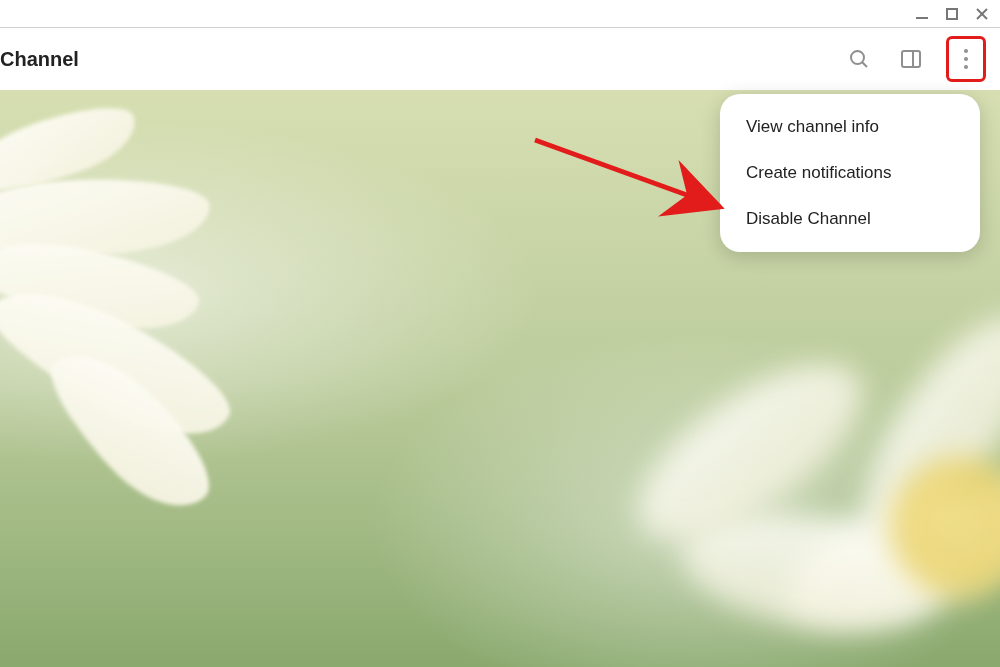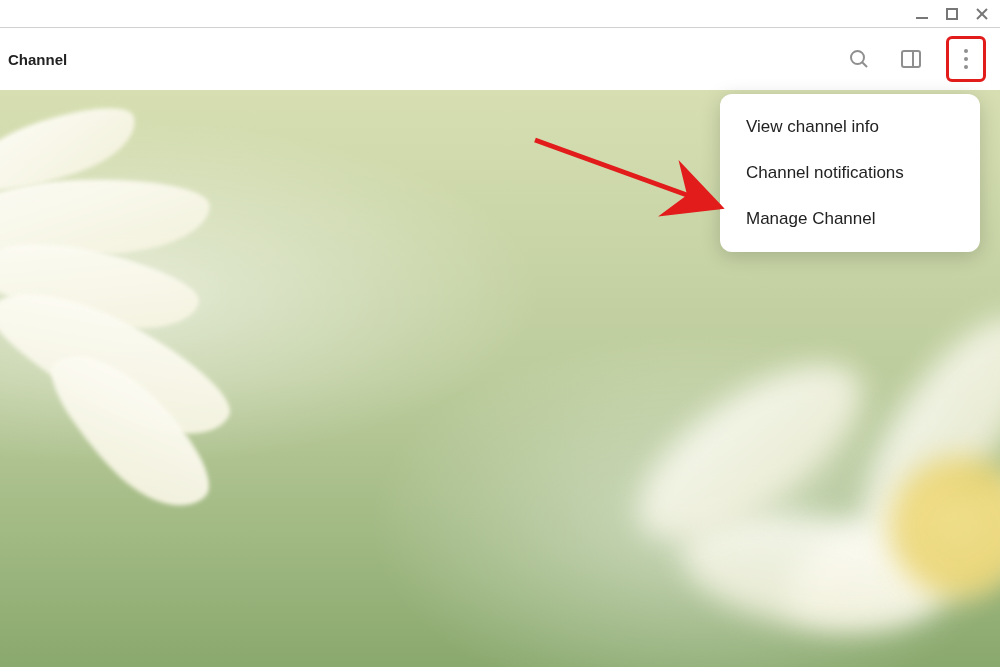--- a/index.html
+++ b/index.html
@@ -37,24 +37,24 @@
   
   .toolbar {
     height: var(--toolbar-h);
     display: flex;
     align-items: center;
     justify-content: space-between;
     padding: 0 14px 0 0;
     background: #fff;
   }
   .title {
-    font-size: 15px;
+    font-size: 20px;
     font-weight: 600;
     color: var(--text);
-    padding-left: 8px; 
+    padding-left: 0; 
   }
   .toolbar-icons { display:flex; align-items:center; gap: 18px; }
   .tb-icon {
     width: 34px; height: 34px;
     display: flex; align-items: center; justify-content: center;
     color: var(--icon-grey);
     cursor: pointer;
     border-radius: 4px;
     position: relative;
   }
@@ -96,21 +96,21 @@
   .rp3 { right:60px;  bottom:40px; width:260px; height:110px; transform: rotate(10deg);}
   .rp4 { right:120px; bottom:160px; width:260px; height:110px; transform: rotate(-35deg);}
   .daisy-center { position:absolute; right:-30px; bottom:70px; width:140px; height:140px; background: radial-gradient(circle, #f2d96a, var(--daisy-center)); border-radius:50%; filter: blur(14px); opacity:0.7;}
   
   .menu {
     position: absolute;
     top: calc(var(--titlebar-h) + var(--toolbar-h) + 4px);
     right: 20px;
     width: 260px;
     background: #fff;
-    border-radius: 12px;
+    border-radius: 20px;
     box-shadow: 0 4px 20px var(--menu-shadow);
     padding: 10px 0;
     z-index: 50;
   }
   .menu-item {
     padding: 13px 26px;
     font-size: 17px;
     color: var(--menu-text);
     cursor: pointer;
     white-space: nowrap;
@@ -173,22 +173,22 @@
   <div class="petal p5"></div>
   <div class="r-petal rp1"></div>
   <div class="r-petal rp2"></div>
   <div class="r-petal rp3"></div>
   <div class="r-petal rp4"></div>
   <div class="daisy-center"></div>
 </div>
 
 <div class="menu">
   <div class="menu-item">View channel info</div>
-  <div class="menu-item">Channel notifications</div>
-  <div class="menu-item">Manage Channel</div>
+  <div class="menu-item">Create notifications</div>
+  <div class="menu-item">Disable Channel</div>
 </div>
 
 <svg class="arrow" style="left:530px; top:135px;" width="210" height="90" viewBox="0 0 210 90">
   <defs>
     <marker id="ah" markerWidth="14" markerHeight="14" refX="11" refY="6" orient="auto">
       <path d="M0,0 L12,6 L0,12 L4,6 Z" fill="#e21b1b"></path>
     </marker>
   </defs>
   <line x1="5" y1="5" x2="190" y2="72" stroke="#e21b1b" stroke-width="5" marker-end="url(#ah)"></line>
 </svg>

